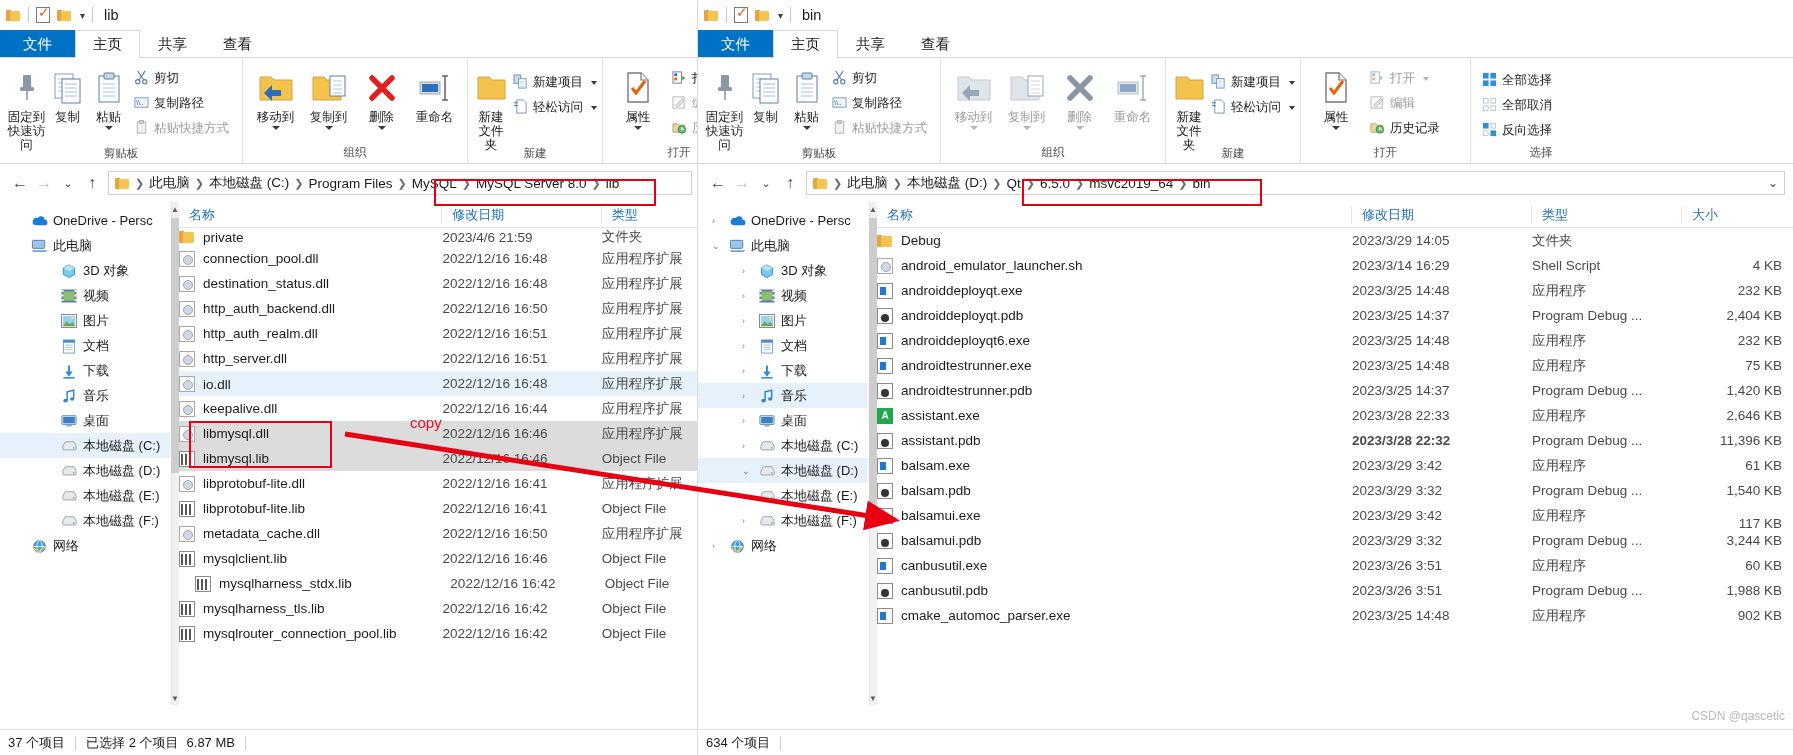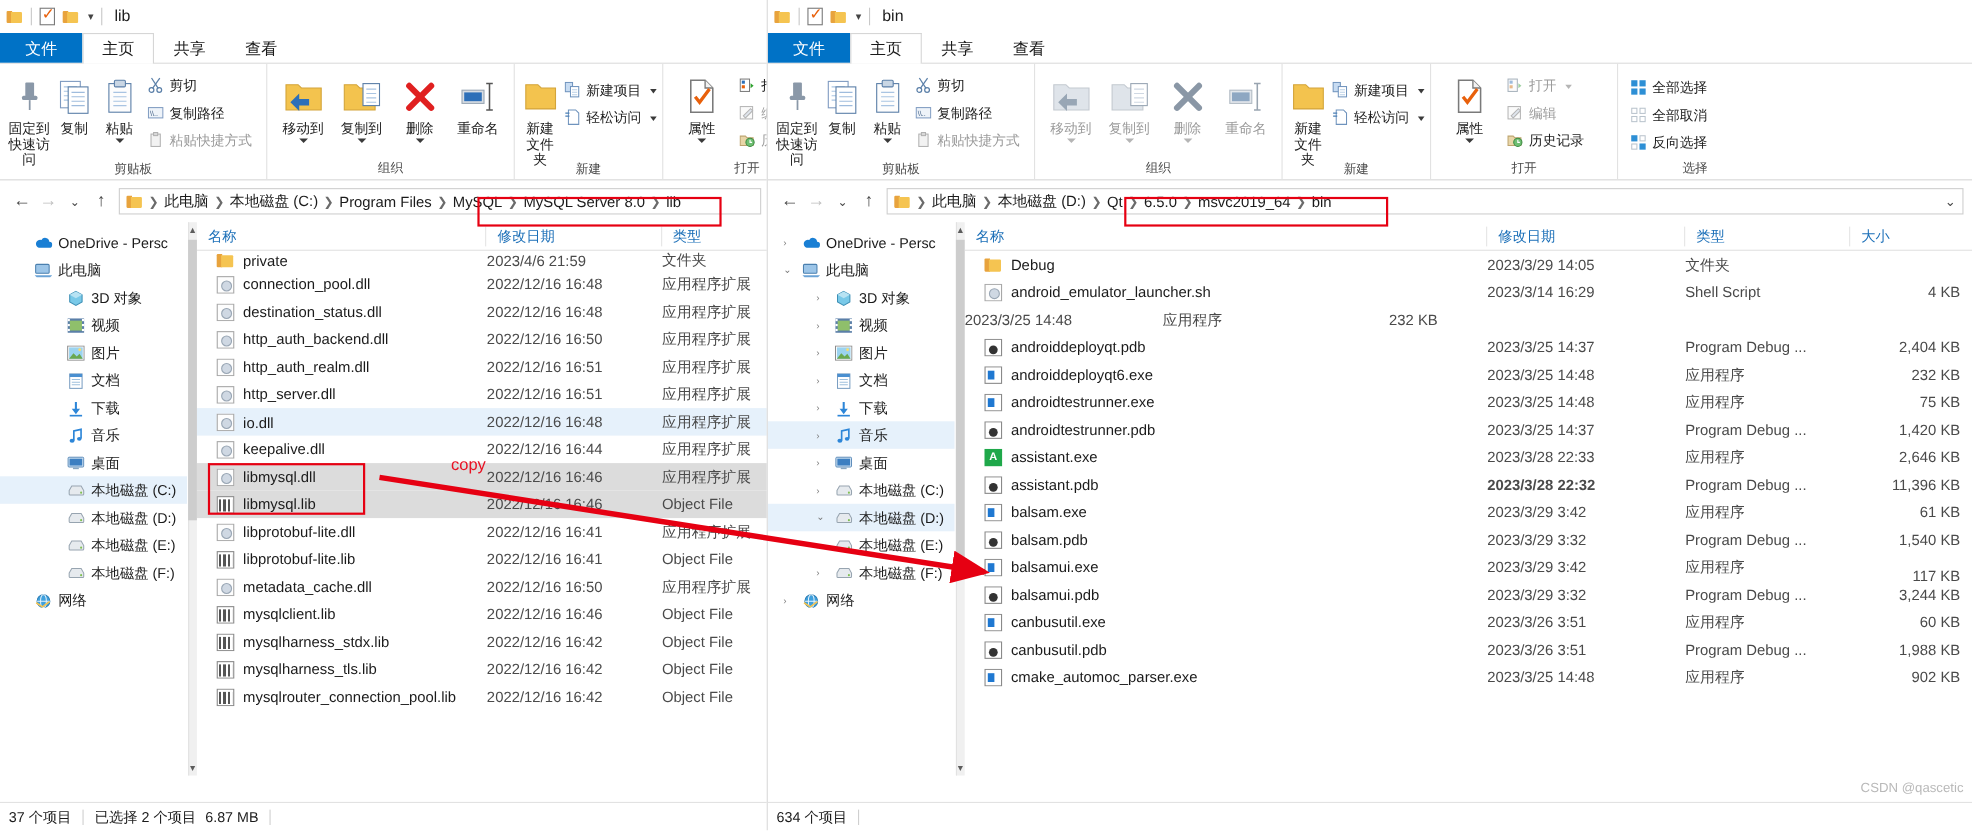--- a/index.html
+++ b/index.html
@@ -92,21 +92,21 @@
   .splitter .thumbup{top:0;} .splitter .thumbdn{bottom:0;}
   .splitter .bar { position:absolute; left:1px; width:8px; background:#cdcdcd; }
 
   .filelist { flex:1; overflow:hidden; position:relative; }
   .hdr { display:flex; height:26px; align-items:center; font-size:13px; color:#1b6fb8;
          border-bottom:1px solid #e2e2e2; }
   .hdr > div { padding-left: 10px; border-right:1px solid #e5e5e5; height:18px; line-height:18px; }
   .row { display:flex; height:25px; align-items:center; font-size:13.5px; color:#1b1b1b; }
   .row.sel-light { background:#e6f1fb; }
   .row.sel-grey  { background:#dcdcdc; }
-  .cell-name { display:flex; align-items:center; gap:8px; padding-left:18px; white-space:nowrap;
+  .cell-name { display:flex; align-items:center; gap:8px; white-space:nowrap;
                overflow:hidden; }
   .cell-date { color:#4a4a4a; white-space:nowrap; }
   .cell-type { color:#4a4a4a; white-space:nowrap; overflow:hidden; }
   .cell-size { color:#4a4a4a; white-space:nowrap; text-align:right; }
 
   
   .fi { width:16px; height:16px; flex:none; position:relative; }
   .fi-folder::before{content:"";position:absolute;left:0;top:2px;width:5px;height:12px;background:#e8a33d;border-radius:1px 0 0 1px;}
   .fi-folder::after{content:"";position:absolute;left:4px;top:3px;width:11px;height:11px;background:#f5c451;border-radius:0 1px 1px 0;}
   .fi-dll { border:1px solid #a8a8a8; background:#fdfdfd; }
@@ -682,21 +682,21 @@
             </div>
             <div class="row">
               <div class="cell-name" style="width:268px;">
                 <span class="fi fi-lib"></span>
                 <span>mysqlclient.lib</span>
               </div>
               <div class="cell-date" style="width:162px;">2022/12/16 16:46</div>
               <div class="cell-type" style="width:100px;">Object File</div>
             </div>
             <div class="row">
-              <div class="cell-name" style="width:268px;">
+              <div class="cell-name" style="width:268px;margin-left:16px;">
                 <span class="fi fi-lib"></span>
                 <span>mysqlharness_stdx.lib</span>
               </div>
               <div class="cell-date" style="width:162px;">2022/12/16 16:42</div>
               <div class="cell-type" style="width:100px;">Object File</div>
             </div>
             <div class="row">
               <div class="cell-name" style="width:268px;">
                 <span class="fi fi-lib"></span>
                 <span>mysqlharness_tls.lib</span>
@@ -1218,20 +1218,24 @@
             <div class="row">
               <div class="cell-name" style="width:475px;">
                 <span class="fi fi-sh"></span>
                 <span>android_emulator_launcher.sh</span>
               </div>
               <div class="cell-date" style="width:180px;">2023/3/14 16:29</div>
               <div class="cell-type" style="width:150px;">Shell Script</div>
               <div class="cell-size" style="width:100px;">4 KB</div>
             </div>
             <div class="row">
+              <div class="cell-name" style="width:475px;">
+                <span class="fi fi-exe"></span>
+                <span>androiddeployqt.exe</span>
+              </div>
               <div class="cell-date" style="width:180px;">2023/3/25 14:48</div>
               <div class="cell-type" style="width:150px;">应用程序</div>
               <div class="cell-size" style="width:100px;">232 KB</div>
             </div>
             <div class="row">
               <div class="cell-name" style="width:475px;">
                 <span class="fi fi-pdb"></span>
                 <span>androiddeployqt.pdb</span>
               </div>
               <div class="cell-date" style="width:180px;">2023/3/25 14:37</div>

